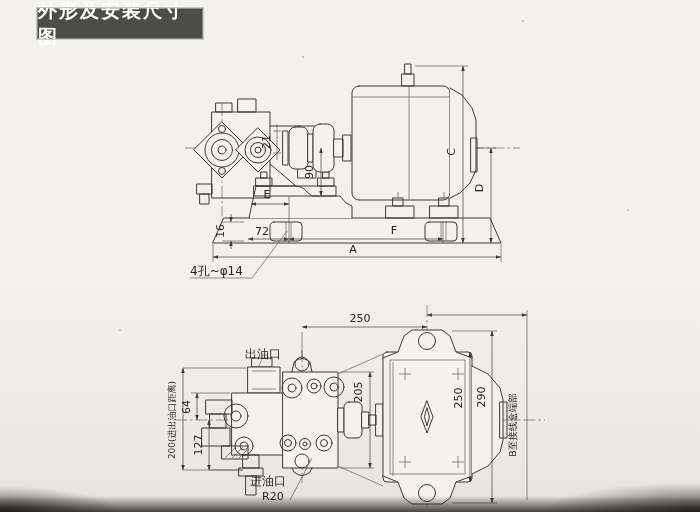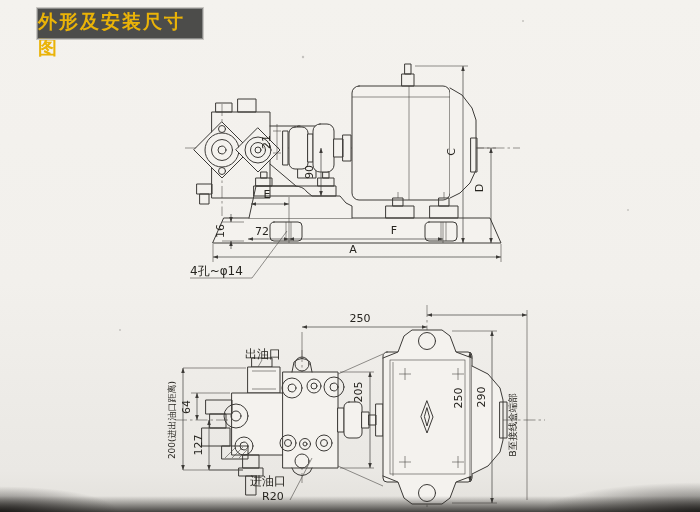--- a/index.html
+++ b/index.html
@@ -4,22 +4,22 @@
 <style>
   html,body{margin:0;padding:0;background:#dddbd7;}
   .page{
     position:relative;width:700px;height:512px;overflow:hidden;
     background:linear-gradient(180deg,#f4f2ee 0%,#f2f0ec 55%,#eae8e4 92%,#e2e0db 100%);
     font-family:"Liberation Sans", sans-serif;
   }
   .title-box{
     position:absolute;left:37px;top:8px;width:164px;height:29px;
     background:#4c4c4a;border:1px solid #8a8a88;outline:1px solid #c9c7c3;
-    color:#eab308;font-size:19px;font-weight:bold;letter-spacing:2px;
-    display:flex;justify-content:center;
+    color:#ffffff;font-size:19px;font-weight:bold;letter-spacing:2px;
+    display:flex;align-items:center;justify-content:center;
     font-family:"DejaVu Sans","Liberation Sans",sans-serif;
   }
   svg{position:absolute;left:0;top:0;}
   .ln{stroke:#3c3a37;stroke-width:1;fill:none;stroke-linejoin:round;stroke-linecap:round;}
   .th{stroke:#4a4845;stroke-width:.6;fill:none;}
   .cl{stroke:#55524e;stroke-width:.6;fill:none;stroke-dasharray:12 3 2.5 3;}
   .dm{stroke:#413f3c;stroke-width:.7;fill:none;}
   .fillw{fill:#f4f2ee;}
   text{fill:#26241f;font-family:"DejaVu Sans","Liberation Sans",sans-serif;}
   .dt{font-size:11px;}

